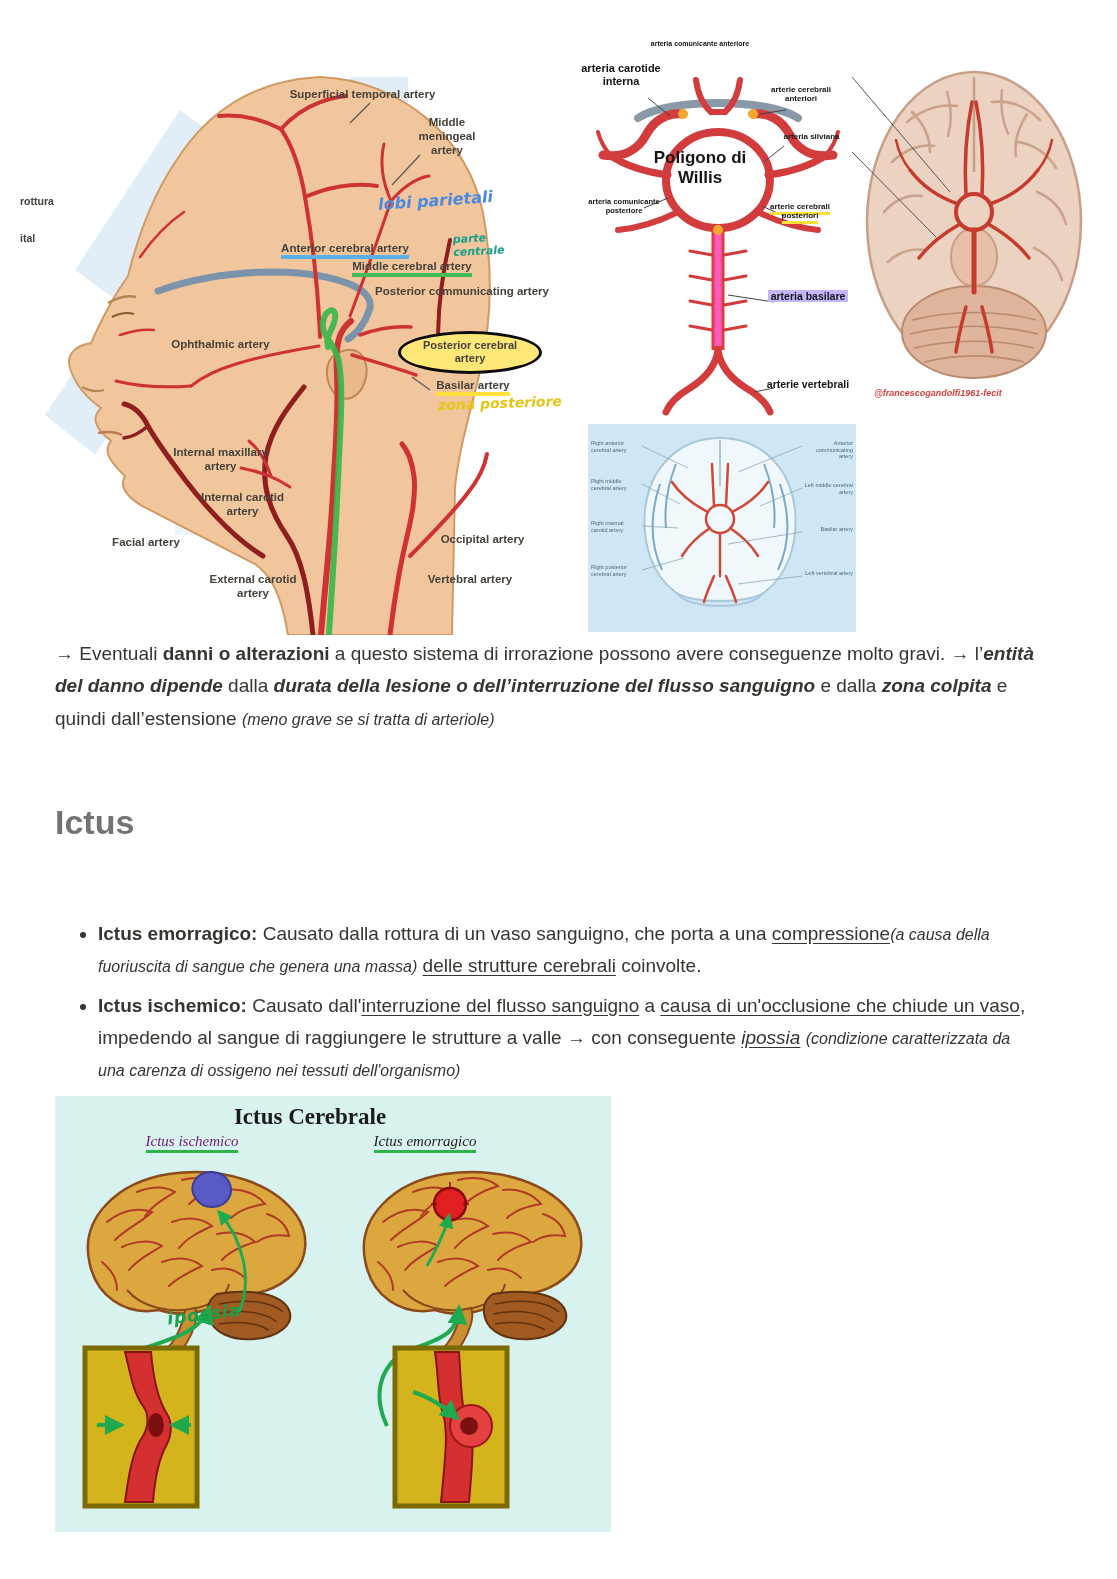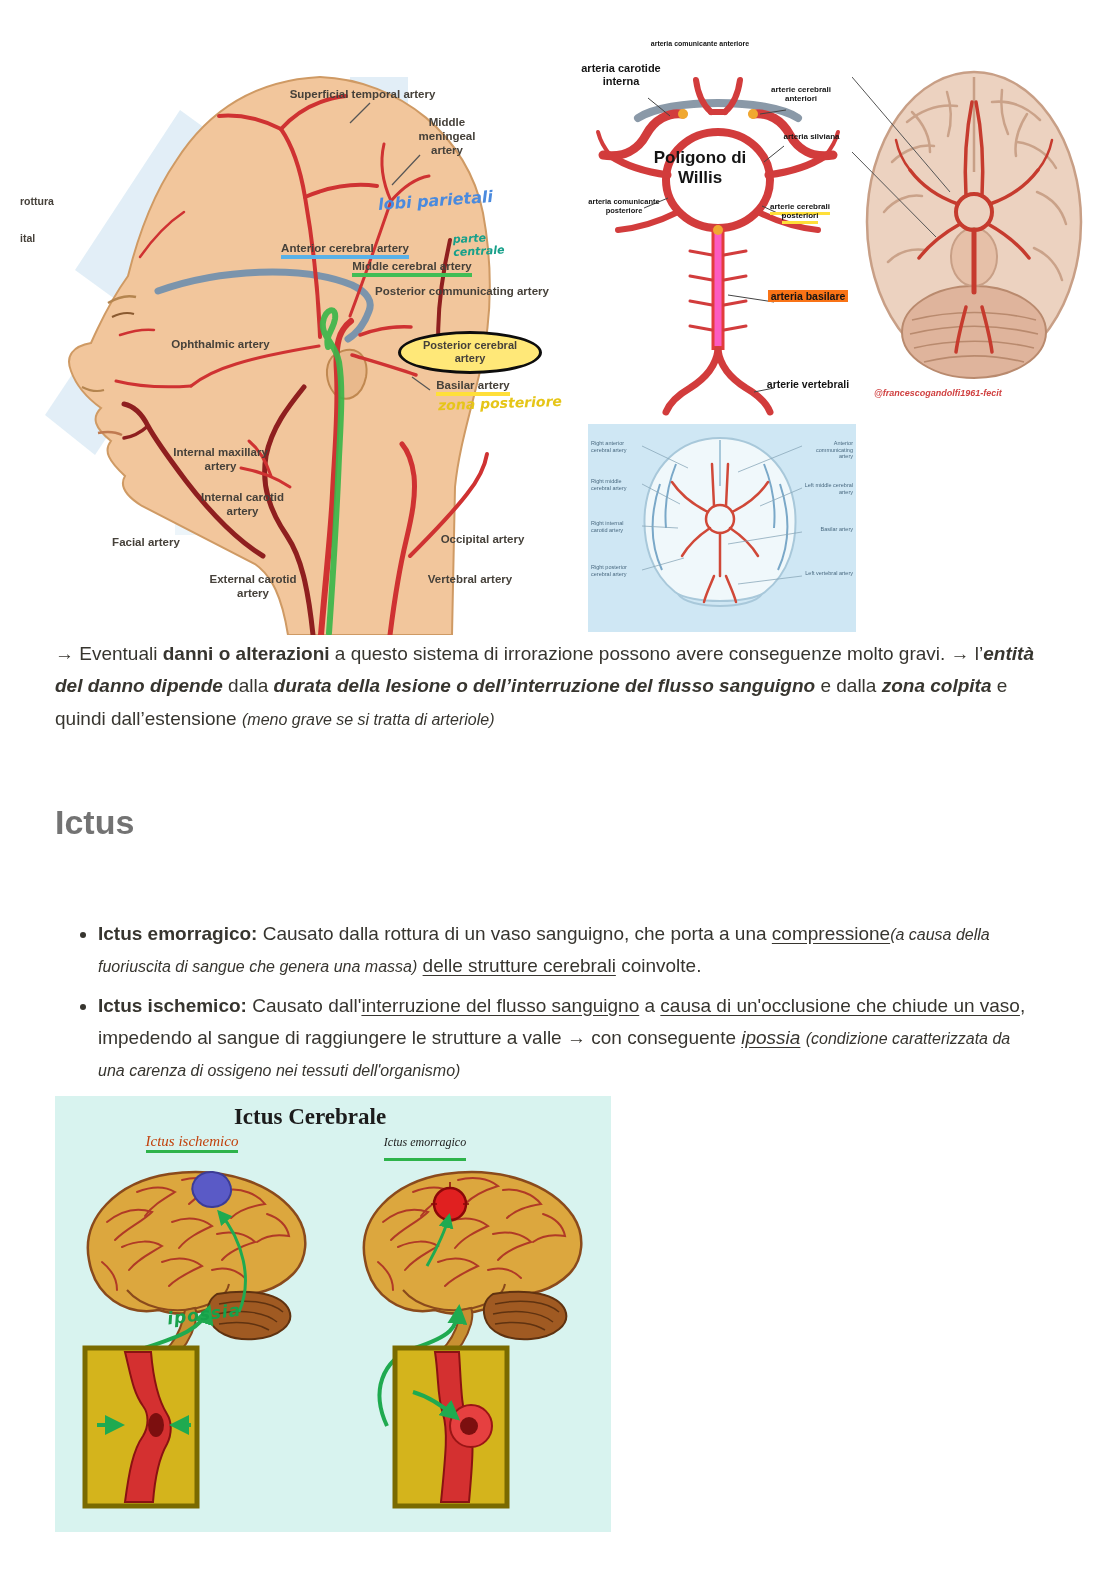--- a/index.html
+++ b/index.html
@@ -12,21 +12,21 @@
   .hand{position:absolute;font-style:italic;font-weight:700;font-family:"DejaVu Sans",sans-serif;}
   .para{position:absolute;font-size:19px;line-height:1.7;color:#37352f;}
   .b{font-weight:700;}
   .bi{font-weight:700;font-style:italic;}
   .i-sm{font-style:italic;font-size:16px;}
   .u{text-decoration:underline;text-underline-offset:3px;}
   .iu{font-style:italic;text-decoration:underline;text-underline-offset:3px;}
   .u-blue{border-bottom:4px solid #58b1e8;padding-bottom:1px;}
   .u-green{border-bottom:4px solid #41bd55;padding-bottom:1px;}
   .u-yel{border-bottom:4px solid #ffdf3a;padding-bottom:1px;}
-  .hl-pink{background:#f97316;padding:0 3px;}
+  .hl-pink{background:#c4b5fd;padding:0 3px;}
   .oval{border:3px solid #0d0d0d;border-radius:50%;background:#ffe878;padding:5px 10px;}
   ul.blist{margin:0;padding-left:26px;}
   ul.blist li{margin-bottom:7px;}
   .tiny{position:absolute;font-size:5.5px;line-height:1.2;color:#4a6a80;}
   .credit{position:absolute;font-size:9px;font-style:italic;color:#d04040;font-weight:700;}
   h1.doc-h1{position:absolute;margin:0;font-size:34px;font-weight:700;color:#737373;}
 </style>
 </head>
 <body>
 
@@ -335,18 +335,18 @@
 
       <g>
         <rect x="340" y="252" width="112" height="158" fill="#d4b41c" stroke="#7a6a00" stroke-width="5"></rect>
         <path d="M 380 256 C 384 282 382 300 388 318 C 393 334 391 356 386 406 L 414 406 C 418 360 420 340 412 324 C 406 312 406 284 404 256 Z" fill="#d43030" stroke="#8a1212" stroke-width="2"></path>
         <circle cx="416" cy="330" r="21" fill="#e64040" stroke="#9a1515" stroke-width="2"></circle>
         <circle cx="414" cy="330" r="9" fill="#7c0f0f"></circle>
         <path d="M 358 296 C 372 300 388 310 402 322" fill="none" stroke="#1faa50" stroke-width="4" marker-end="url(#ga)"></path>
       </g>
     </svg>
     <div class="abs" style="left:0;top:8px;width:510px;text-align:center;font-family:'Liberation Serif',serif;font-weight:700;font-size:23px;color:#1c1c1c;">Ictus Cerebrale</div>
-    <div class="abs" style="left:57px;top:36px;width:160px;text-align:center;"><span style="font-family:'Liberation Serif',serif;font-style:italic;font-size:15px;color:#c2410c;border-bottom:3px solid #2db34a;padding-bottom:1px;">Ictus ischemico</span></div>
-    <div class="abs" style="left:290px;top:36px;width:160px;text-align:center;"><span style="font-family:'Liberation Serif',serif;font-style:italic;font-size:12px;color:#222;border-bottom:3px solid #2db34a;padding-bottom:9px;">Ictus emorragico</span></div>
+    <div class="abs" style="left:57px;top:36px;width:160px;text-align:center;"><span style="font-family:'Liberation Serif',serif;font-style:italic;font-size:15px;color:#701a75;border-bottom:3px solid #2db34a;padding-bottom:1px;">Ictus ischemico</span></div>
+    <div class="abs" style="left:290px;top:36px;width:160px;text-align:center;"><span style="font-family:'Liberation Serif',serif;font-style:italic;font-size:15px;color:#222;border-bottom:3px solid #2db34a;padding-bottom:1px;">Ictus emorragico</span></div>
     <div class="hand" style="left:112px;top:208px;font-size:17px;color:#17a14a;transform:rotate(-7deg);letter-spacing:1px;">ipossia</div>
   </div>
 
 </div>
 
 </body></html>

